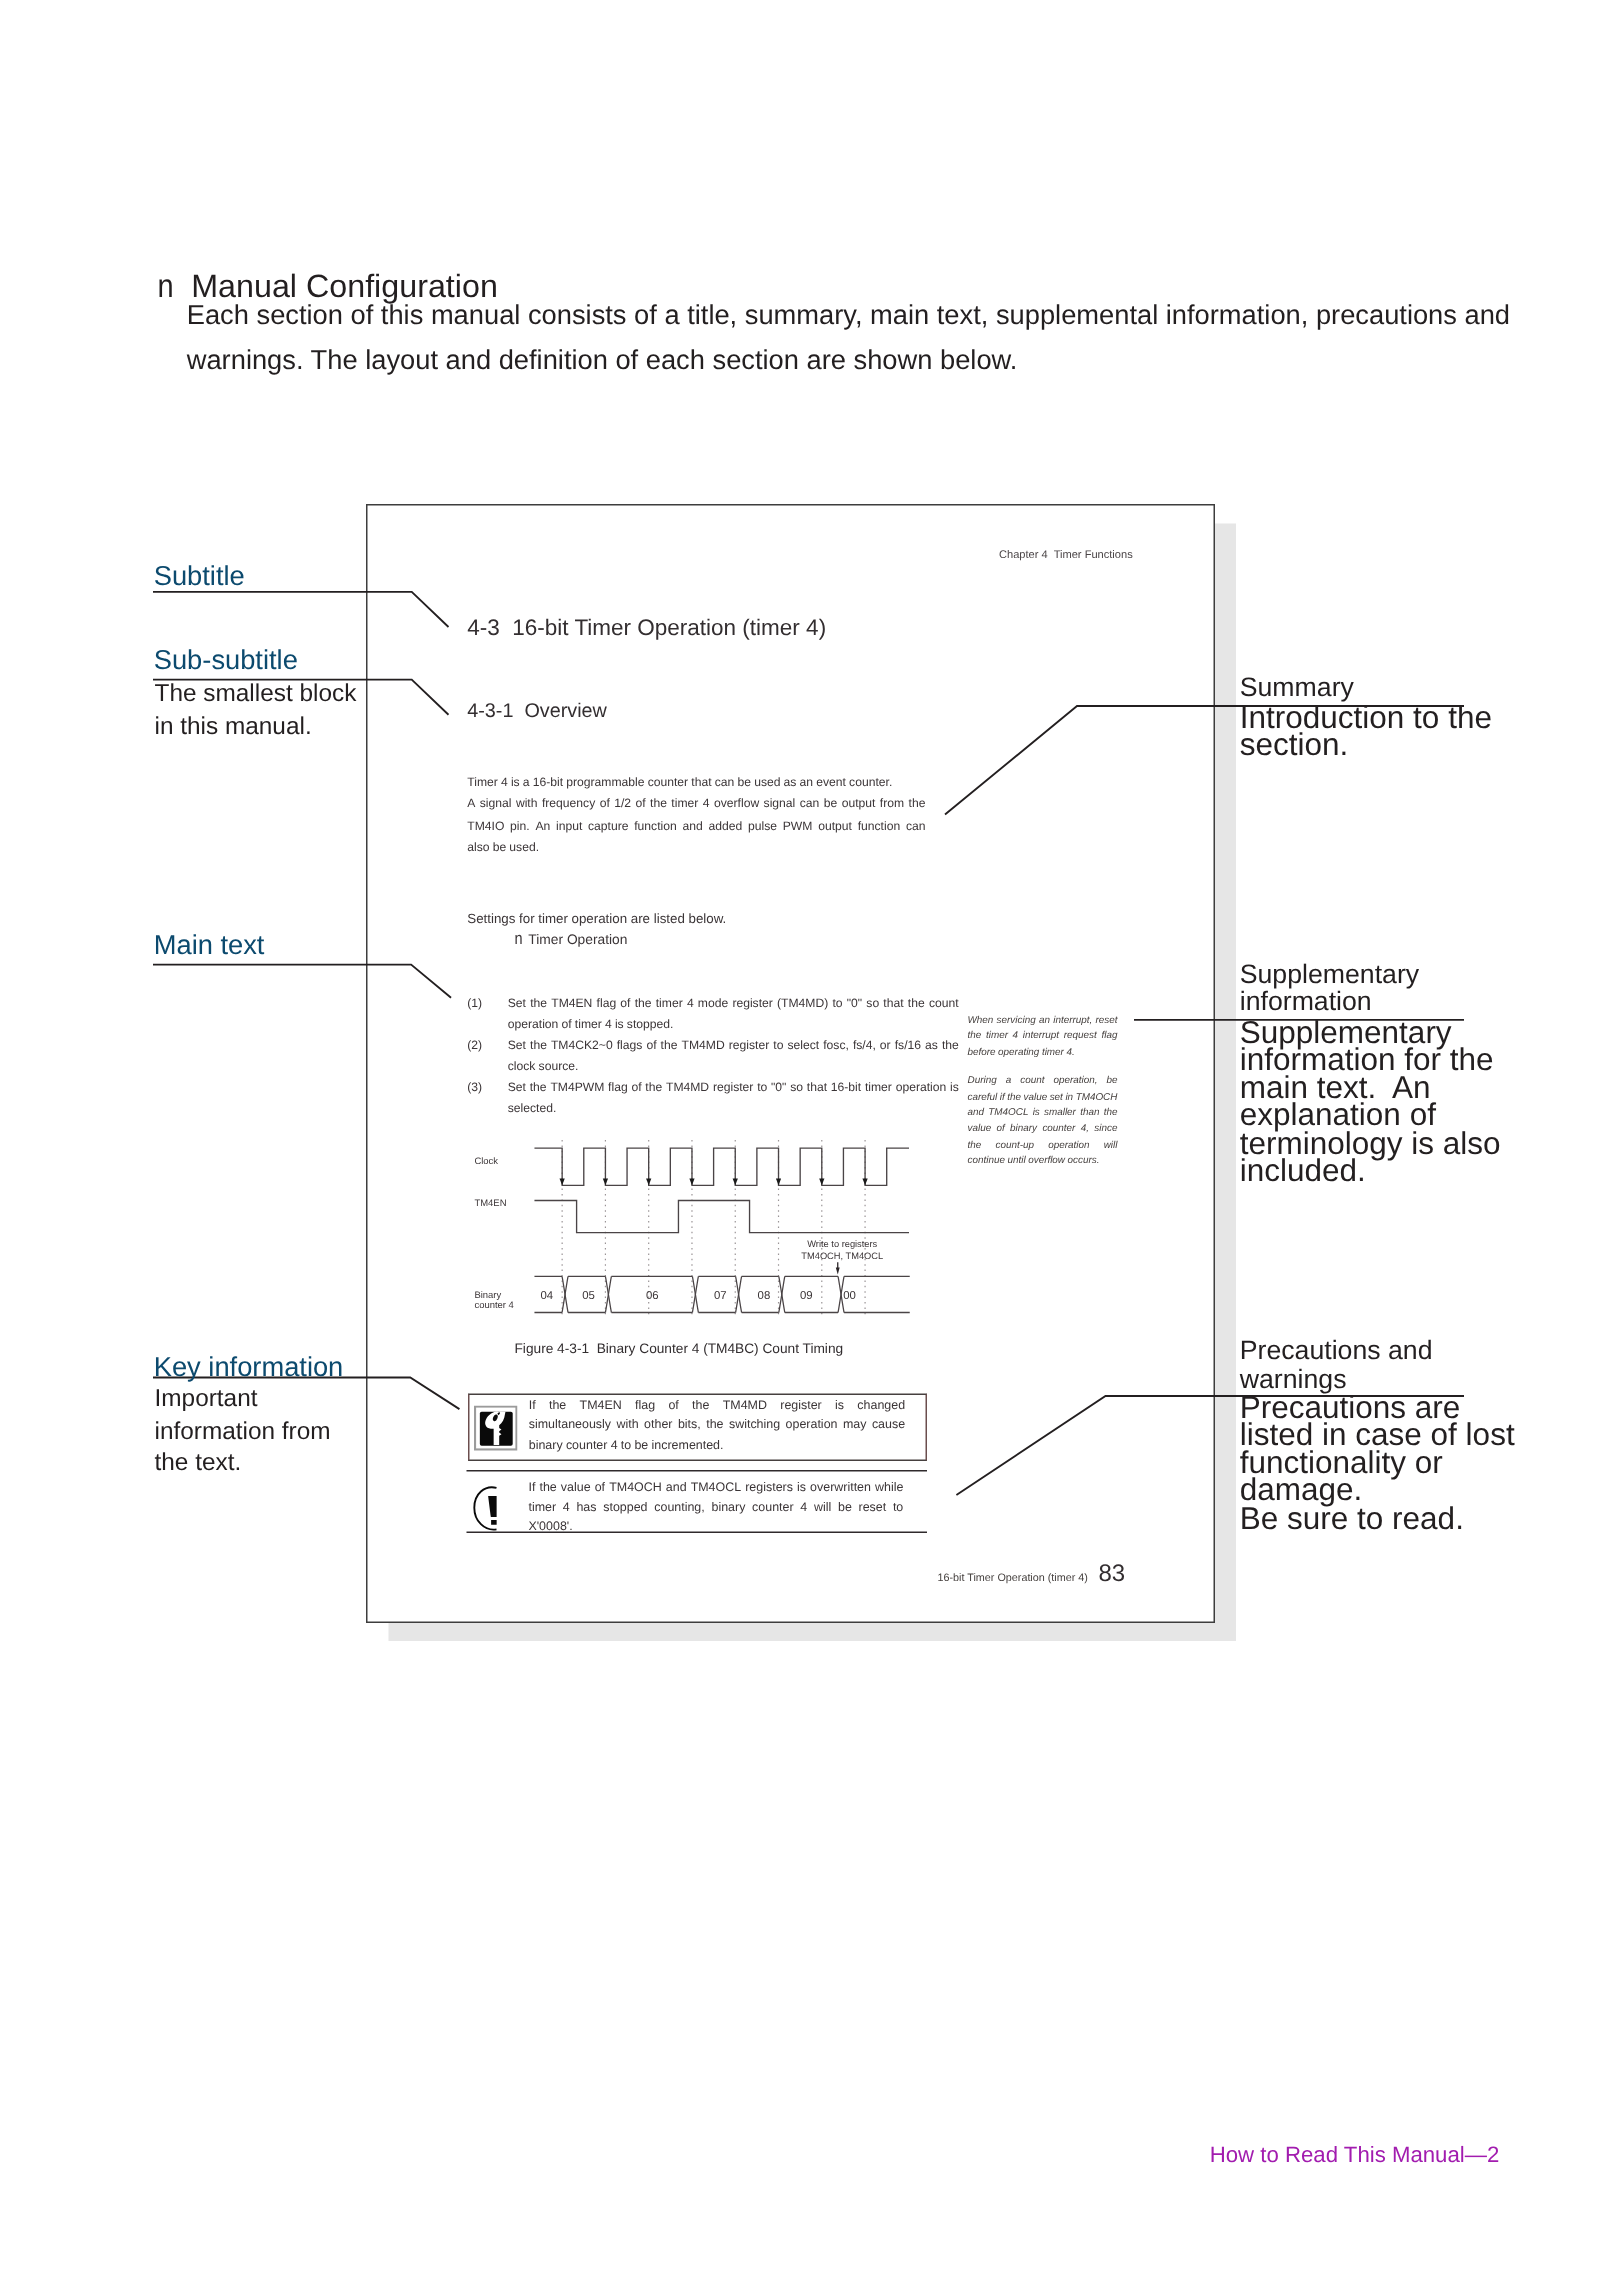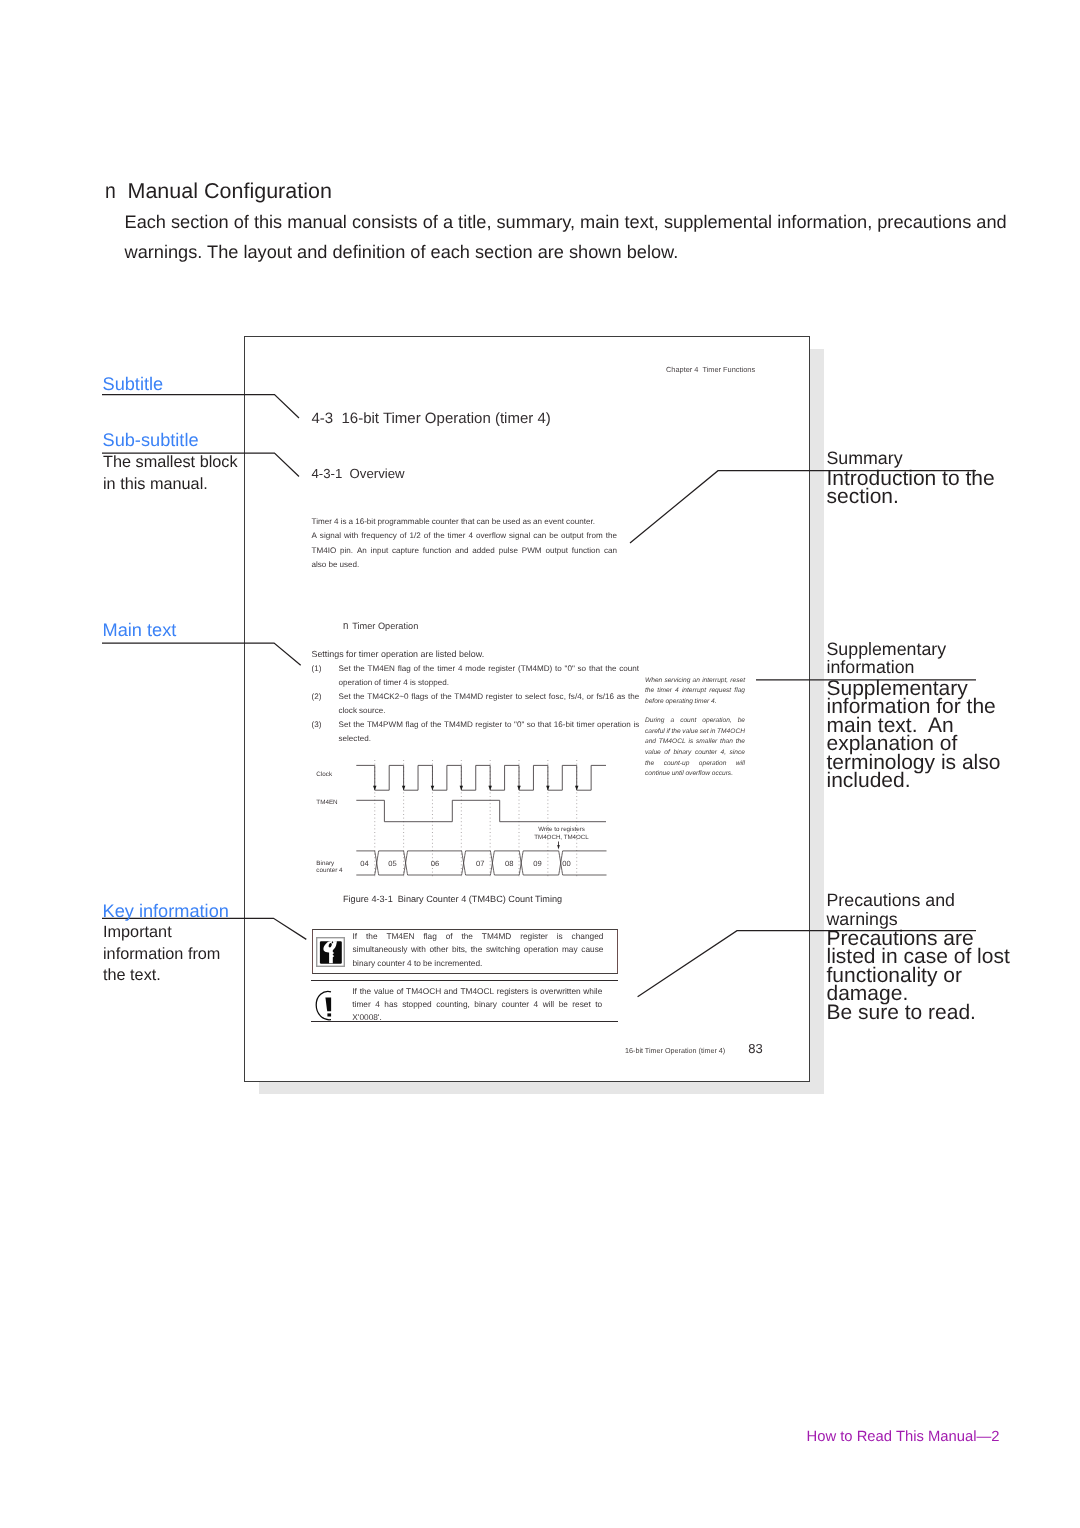--- a/index.html
+++ b/index.html
@@ -4,56 +4,56 @@
 <style>
   html,body{margin:0;padding:0;}
   body{width:1080px;height:1528px;background:#ffffff;
        font-family:"Liberation Sans",sans-serif;color:#231f20;
        position:relative;overflow:hidden;
        -webkit-font-smoothing:antialiased;text-rendering:geometricPrecision;}
   .abs{position:absolute;}
   
   #heading{left:104px;top:178.5px;font-size:21.5px;color:#231f20;white-space:nowrap;padding-left:23.5px;}
   #heading .bul{position:absolute;left:0.5px;top:-1px;font-size:22px;transform:scaleX(0.88);transform-origin:left bottom;}
-  #intro{left:124.5px;top:208px;width:886px;font-size:18.2px;line-height:29.5px;color:#231f20;}
+  #intro{left:124.5px;top:196px;width:886px;font-size:18.2px;line-height:29.5px;color:#231f20;}
   
   #shadow{left:259px;top:348.5px;width:565px;height:745px;background:#e6e6e6;}
   #frame{left:244px;top:335.5px;width:566px;height:746px;border:1.5px solid #3d3d3d;background:#fff;box-sizing:border-box;}
   
-  .lbl-l{position:absolute;left:102.5px;font-size:18.2px;line-height:20.9px;color:#3b82f6;white-space:nowrap;}
+  .lbl-l{position:absolute;left:102.5px;font-size:18.2px;line-height:20.9px;color:#0c4a6e;white-space:nowrap;}
   .desc-l{position:absolute;left:103px;font-size:16.25px;line-height:21.5px;color:#231f20;}
   
   .lbl-r{position:absolute;left:826.5px;font-size:17.8px;line-height:18.7px;color:#231f20;white-space:nowrap;}
   .desc-r{position:absolute;left:826.5px;font-size:21px;line-height:18.5px;color:#231f20;}
   .desc-r>div,.desc-l>div,.lbl-r>div{white-space:pre;}
   #sp-header{left:666px;top:365px;font-size:7.4px;color:#4a4446;white-space:pre;}
   #sp-title{left:311.5px;top:409.5px;font-size:15px;color:#332e30;white-space:pre;}
   #sp-subtitle{left:311.5px;top:466px;font-size:13.2px;color:#332e30;white-space:pre;text-align:center;}
   .jrow{display:flex;justify-content:space-between;white-space:pre;}
   .jrow.rag{justify-content:flex-start;}
   .jrow.rag span{margin-right:0.26em;}
   .sp-body{position:absolute;left:311.5px;width:305.5px;font-size:8.1px;line-height:14.3px;color:#3b3537;}
   #sp-blockhead{left:298px;top:619.5px;font-size:9.2px;color:#3b3537;white-space:pre;margin-left:45px;}
   #sp-blockhead .bul{font-size:11.4px;display:inline-block;transform:scaleX(0.85);transform-origin:left bottom;margin-right:0.5px;}
   
-  #sp-lead{left:311.5px;top:649px;font-size:8.9px;color:#3b3537;}
+  #sp-lead{left:311.5px;top:607px;font-size:8.9px;color:#3b3537;}
   .step{position:absolute;left:311.5px;width:328px;font-size:8.1px;line-height:14.1px;color:#3b3537;}
   .step .n{position:absolute;left:0;top:0;}
   .step .x{display:block;margin-left:27px;width:300.8px;}
   .sidenote{position:absolute;left:645px;width:100px;font-size:6.6px;line-height:10.65px;
             font-style:italic;color:#46413f;}
   
   #note1{position:absolute;left:311.5px;top:928.5px;width:306px;height:45px;box-sizing:border-box;
          border:1px solid #6b4e4e;border-top-color:#46403f;border-bottom-color:#46403f;}
   #note1 .txt{position:absolute;left:40px;top:0.6px;width:251px;font-size:8.3px;line-height:13.2px;color:#3b3537;}
   #note2{position:absolute;left:311px;top:979.5px;width:307px;height:42.5px;
          border-top:1.3px solid #2f2a2c;border-bottom:1.3px solid #2f2a2c;box-sizing:border-box;}
   #note2 .txt{position:absolute;left:41.3px;top:4.2px;width:250px;font-size:8.3px;line-height:12.95px;color:#3b3537;}
   #sp-footer{left:621px;top:1032px;font-size:7.2px;color:#46413f;white-space:pre;}
-  #sp-footer .pg{font-size:13px;color:#332e30;margin-left:23px;}
+  #sp-footer .pg{font-size:16px;color:#332e30;margin-left:7px;}
   
   #footer{left:806.5px;top:1429.3px;font-size:14.8px;color:#a21caf;}
 </style>
 </head>
 <body>
 
 <div class="abs" id="heading">
   <span class="bul">n</span><span>Manual Configuration</span>
 </div>
 <div class="abs" id="intro">Each section of this manual consists of a title, summary, main text, supplemental information, precautions and warnings. The layout and definition of each section are shown below.</div>

